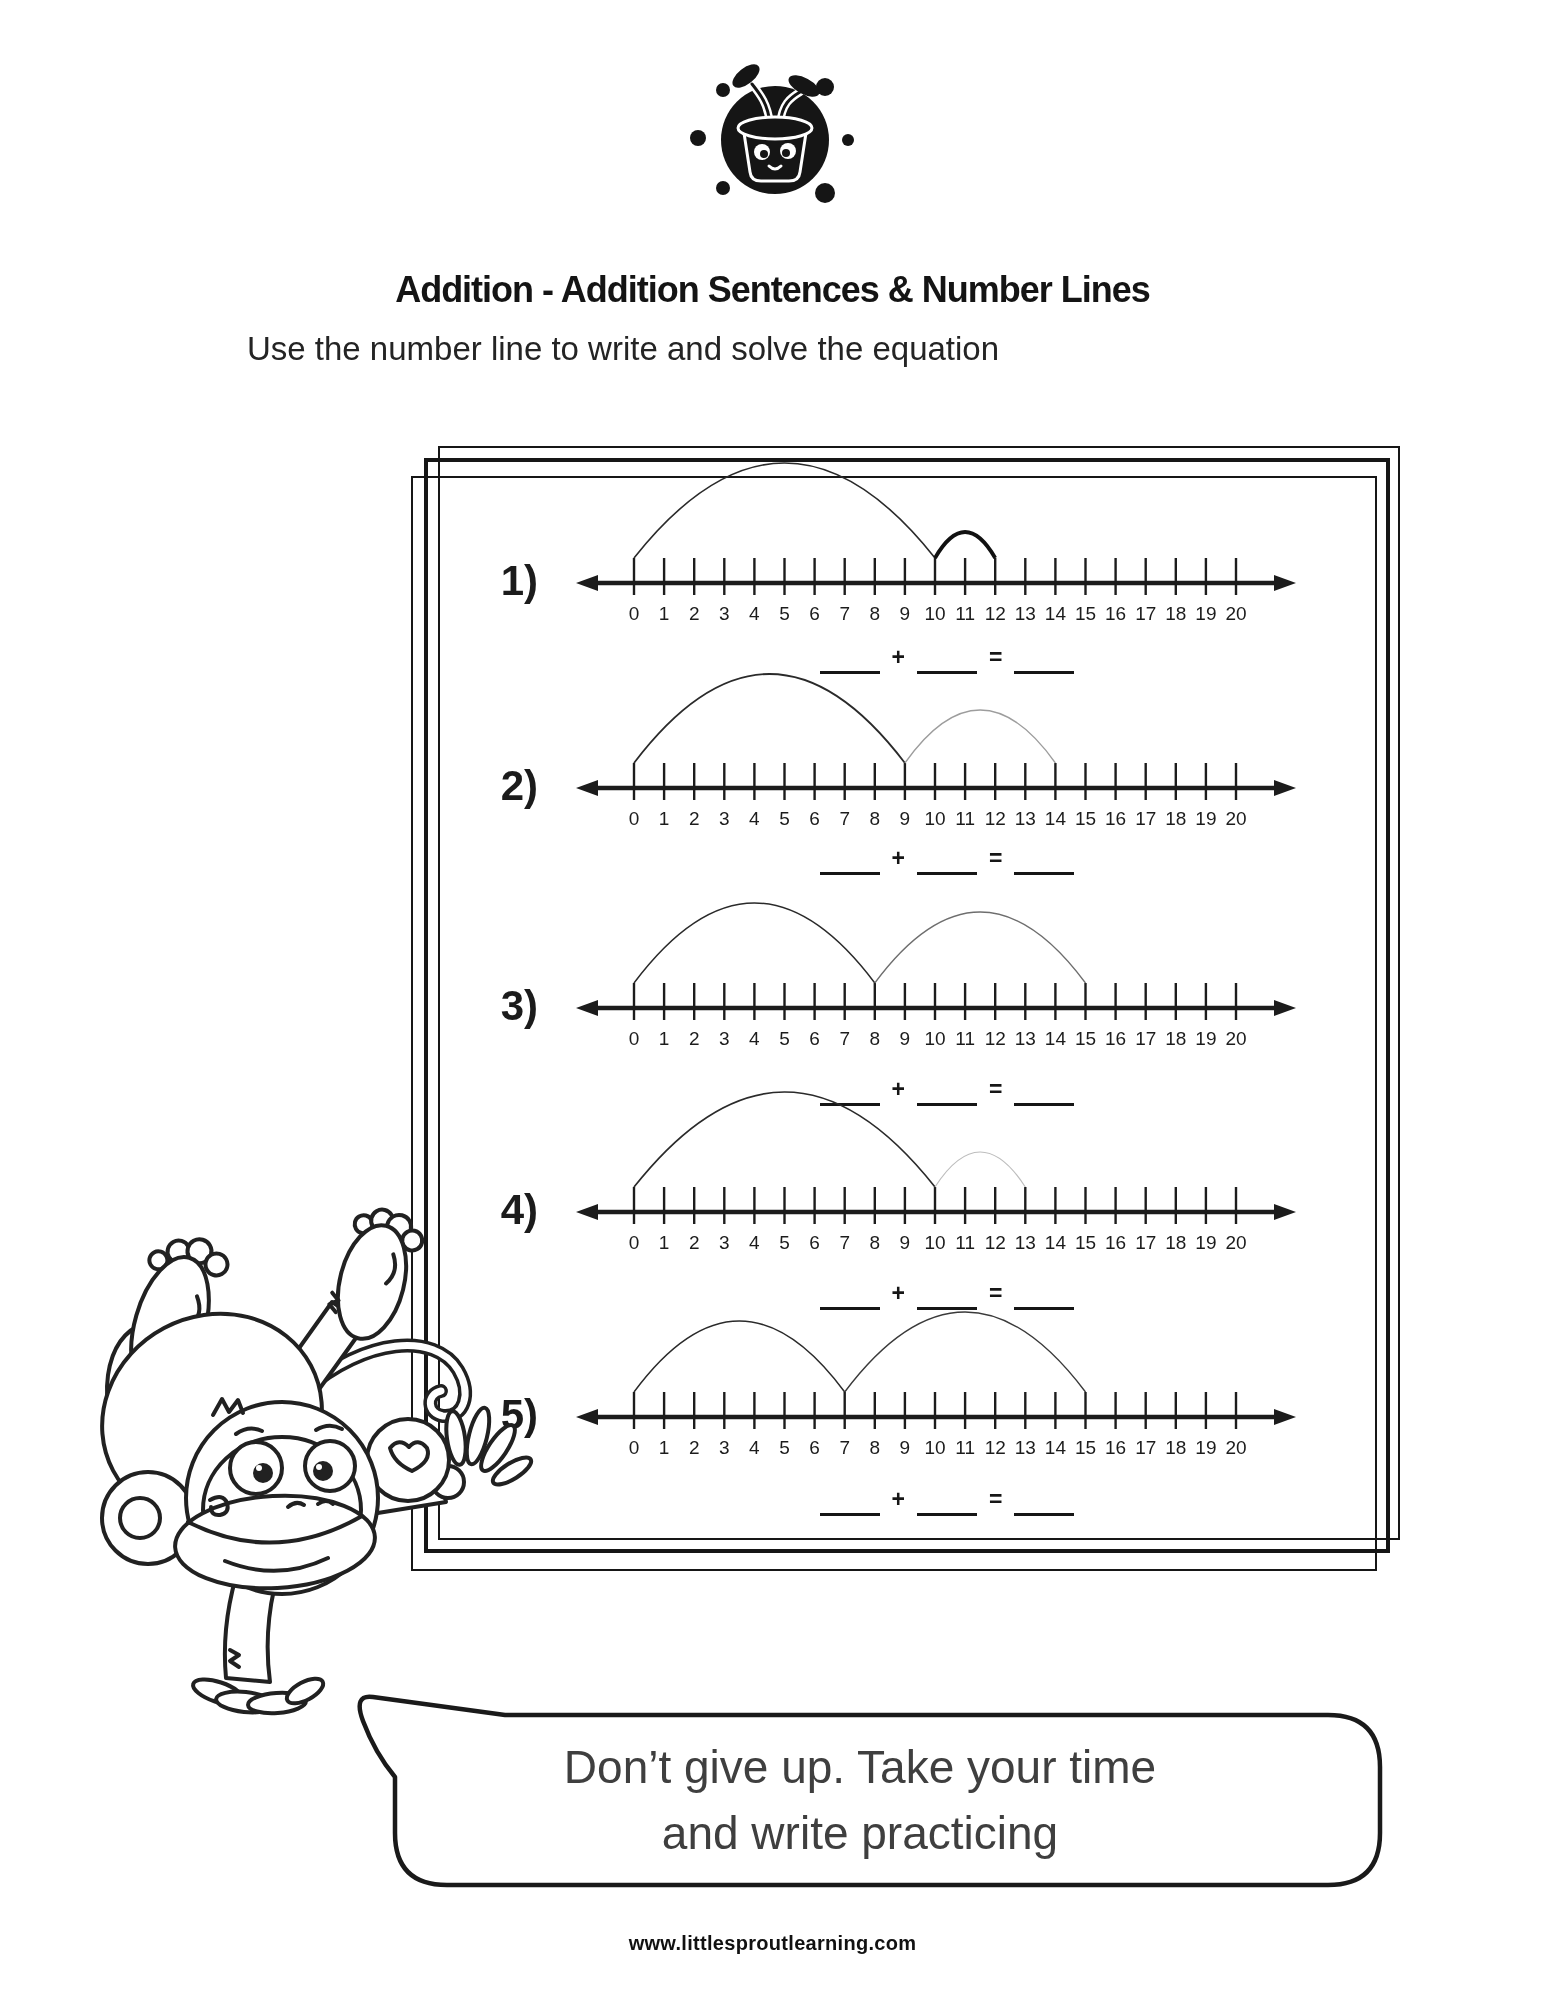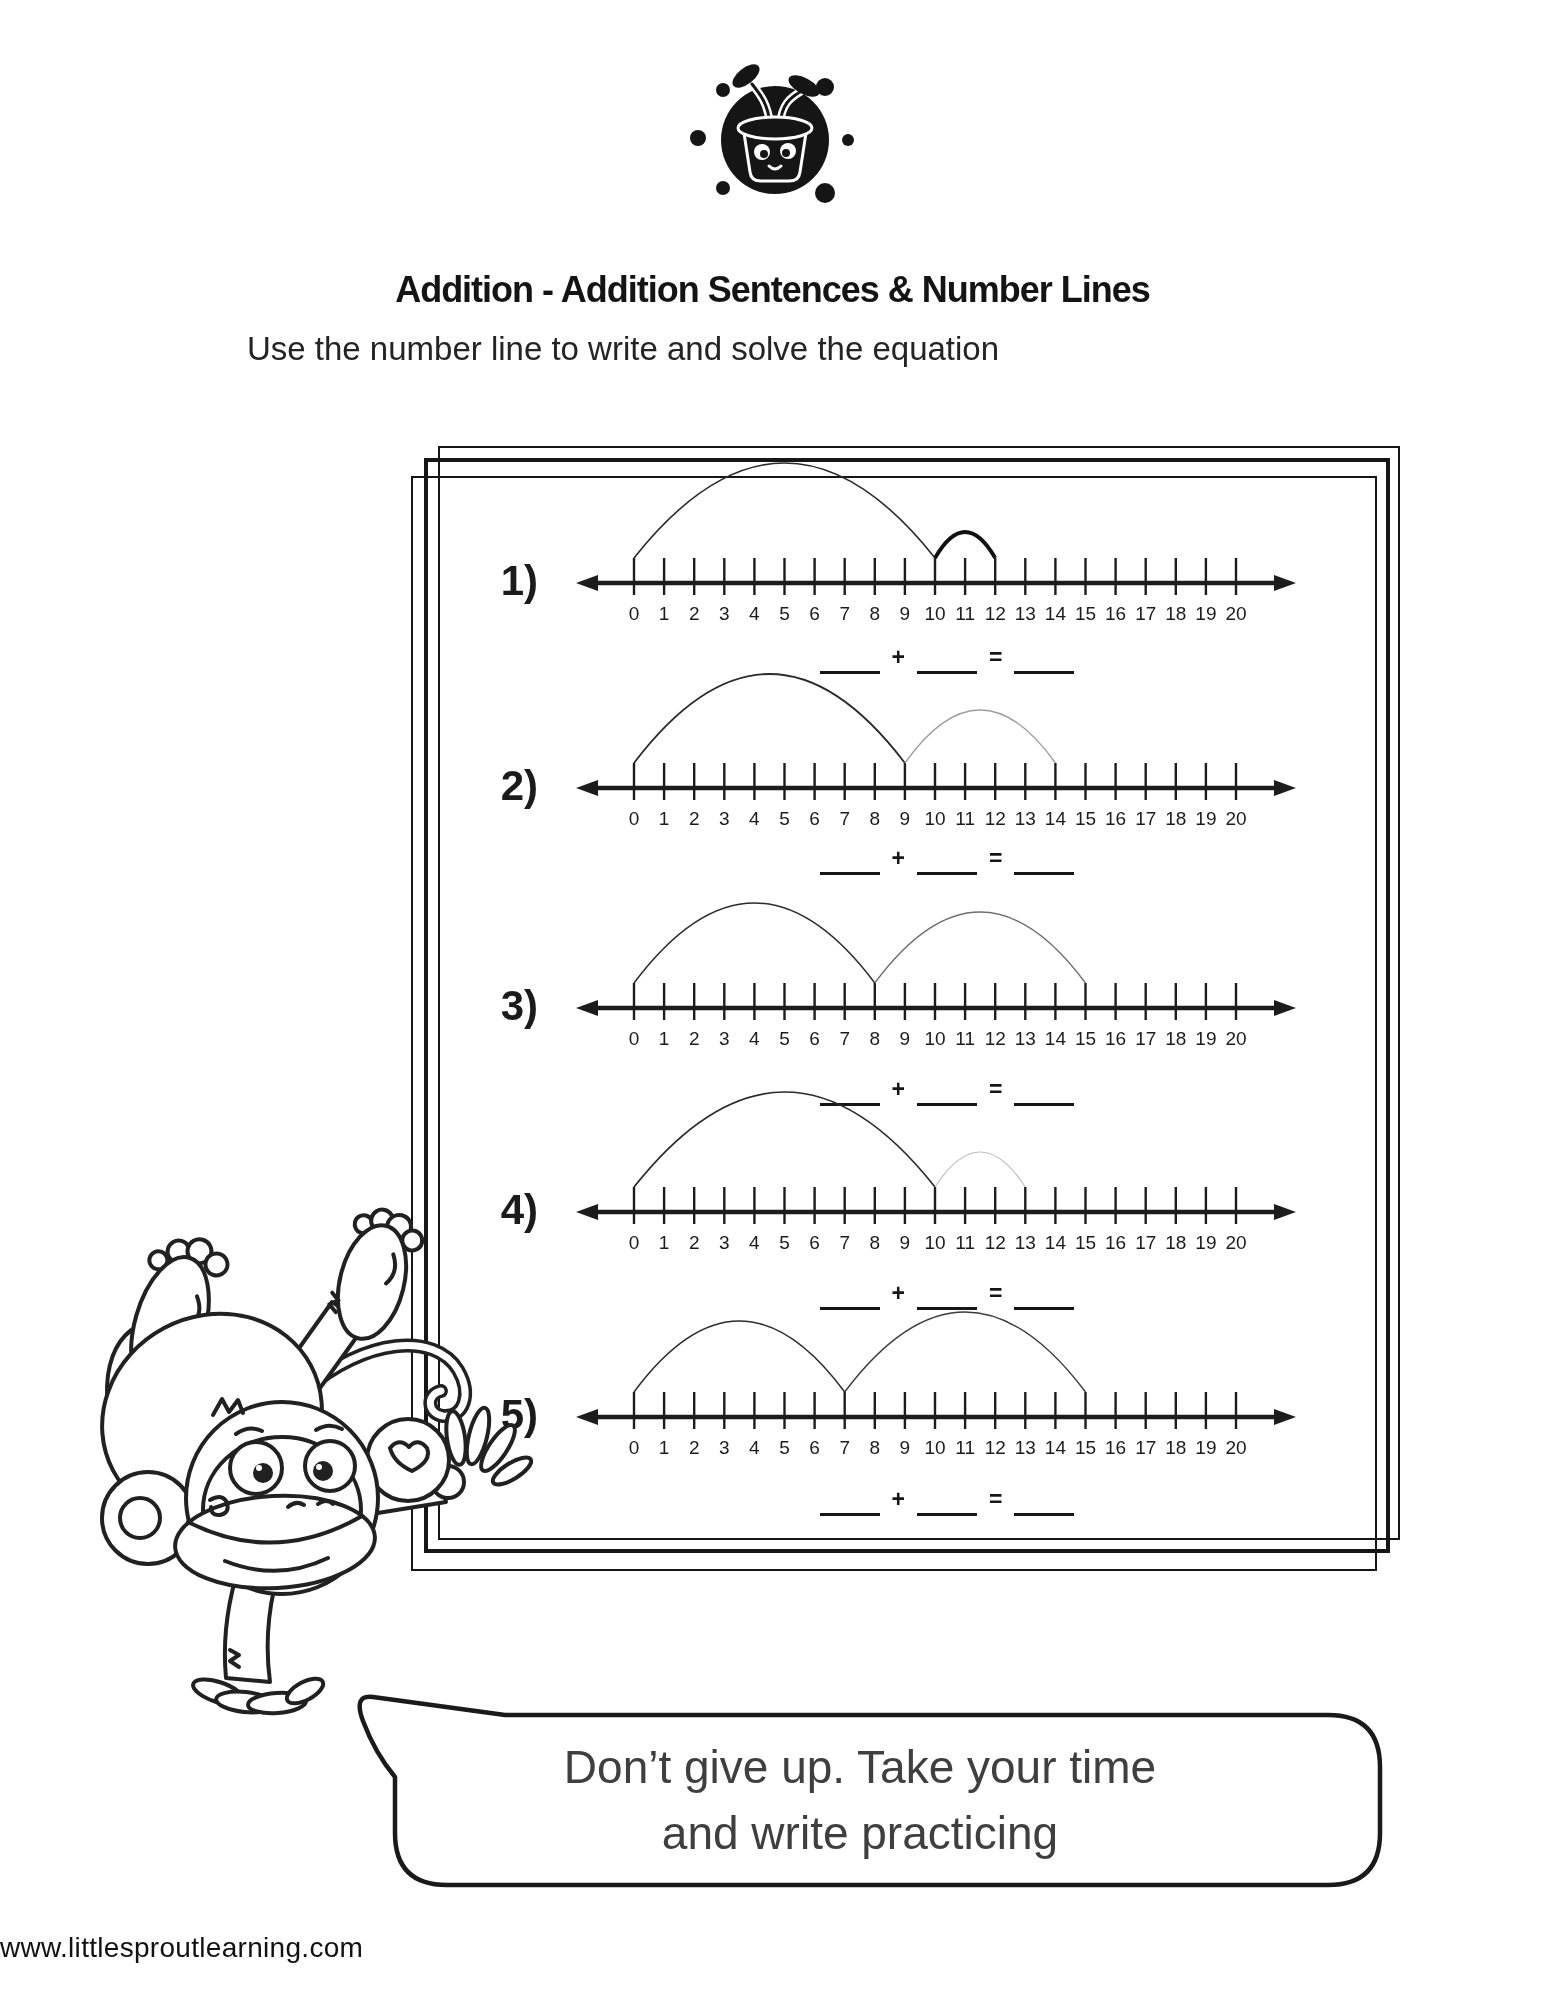--- a/index.html
+++ b/index.html
@@ -26,22 +26,22 @@
   .equation{position:absolute;left:747px;width:400px;height:40px;display:flex;
             justify-content:center;align-items:flex-end;gap:10px;}
   .blank{display:inline-block;width:60px;height:38px;border-bottom:3px solid #161616;}
   .op{font-size:23px;font-weight:700;color:#161616;margin:0 2px 5px 2px;line-height:1;}
 
   
   .monkey{position:absolute;left:20px;top:1180px;width:520px;height:560px;}
   .bubble-svg{position:absolute;left:325px;top:1685px;width:1075px;height:215px;}
   .bubble-text{position:absolute;left:360px;top:1734px;width:1000px;text-align:center;
                font-size:46px;line-height:66px;font-weight:400;color:#3f3f3f;white-space:pre-line;}
-  .footer{position:absolute;left:0;top:1932px;width:1545px;
-          font-size:28px;font-weight:400;letter-spacing:.3px;color:#111;}
+  .footer{position:absolute;left:0;top:1932px;width:1545px;text-align:center;
+          font-size:20px;font-weight:700;letter-spacing:.3px;color:#111;}
 
   .mk{stroke:#212121;stroke-width:4;fill:#ffffff;stroke-linejoin:round;stroke-linecap:round;}
   .mkl{stroke:#212121;stroke-width:4;fill:none;stroke-linejoin:round;stroke-linecap:round;}
 </style>
 </head>
 <body>
 
 <div class="page">
 
   <svg class="logo" viewBox="0 0 175 170">

